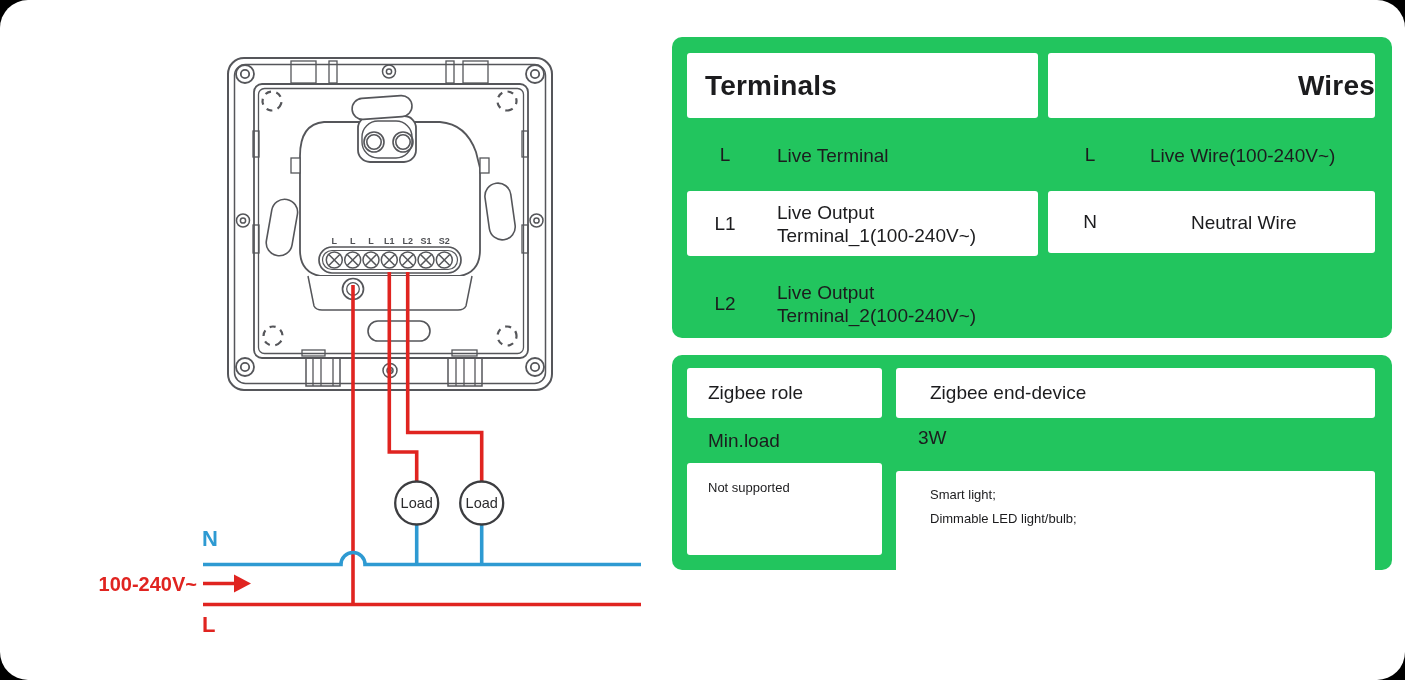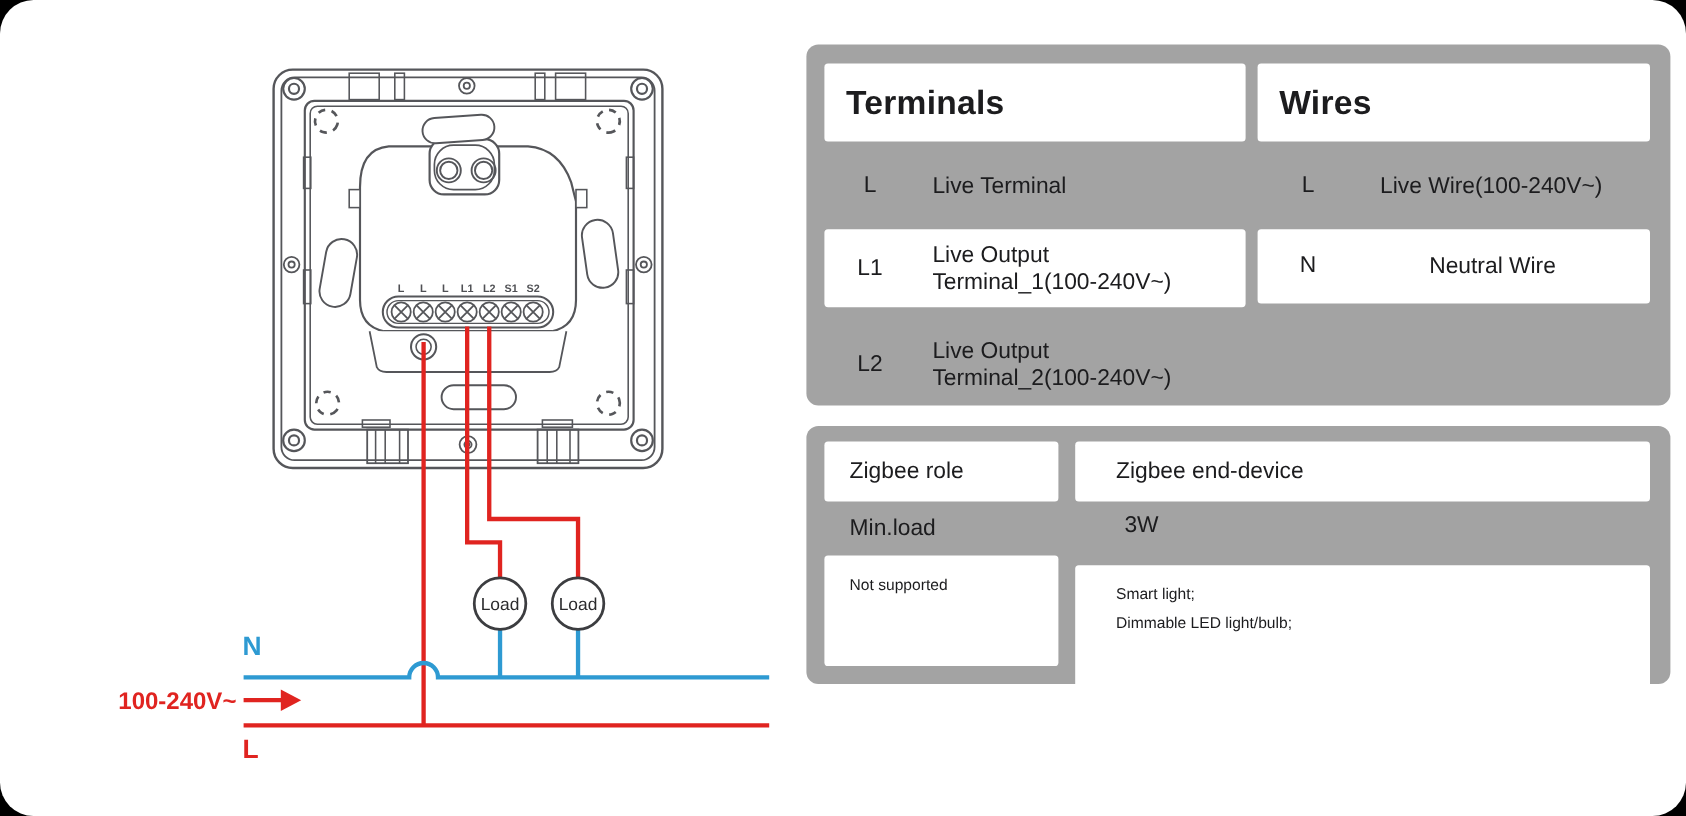--- a/index.html
+++ b/index.html
@@ -4,21 +4,21 @@
 <style>
   html,body { margin:0; padding:0; background:#000; }
   * { box-sizing:border-box; }
   .page {
     position:relative; width:1405px; height:680px;
     background:#ffffff; border-radius:28px; overflow:hidden;
     font-family:"Liberation Sans", sans-serif; color:#1c1c1e;
   }
   .diagram-wrap { position:absolute; left:0; top:0; width:672px; height:680px; }
   .panel {
-    position:absolute; background:#a3a3a3; border-radius:10px;
+    position:absolute; background:#22c55e; border-radius:10px;
   }
   .panel1 { left:672px; top:37px; width:720px; height:301px; }
   .panel2 { left:672px; top:355px; width:720px; height:215px; }
   .cell { position:absolute; background:#ffffff; border-radius:3px; }
   .row  { position:absolute; }
   .hdr {
     display:flex; align-items:center; padding-left:18px;
     font-size:28px; font-weight:700; letter-spacing:0.2px;
   }
   .key {
@@ -189,21 +189,21 @@
         <line x1="203" y1="583.5" x2="235" y2="583.5" stroke="#e02420" stroke-width="3.6"></line>
         <polygon points="234,574.5 251,583.5 234,592.5" fill="#e02420"></polygon>
       </g>
     </svg>
   </div>
 
   <div class="panel panel1">
     <div class="cell hdr" style="left:15px; top:16px; width:351px; height:65px;">
       <span>Terminals</span>
     </div>
-    <div class="cell hdr" style="left:376px; top:16px; width:327px; height:65px;">
+    <div class="cell hdr" style="left:376px; top:16px; width:327px; height:65px;justify-content:flex-end;">
       <span>Wires</span>
     </div>
 
     <div class="row" style="left:0; top:81px; width:366px; height:73px;">
       <span class="key" style="left:36px;">L</span>
       <div class="desc" style="left:105px;">
         <div>Live Terminal</div>
       </div>
     </div>
     <div class="cell" style="left:15px; top:154px; width:351px; height:65px;">
@@ -239,21 +239,21 @@
     <div class="cell lbl" style="left:15px; top:13px; width:195px; height:50px;">
       <span>Zigbee role</span>
     </div>
     <div class="cell val" style="left:224px; top:13px; width:479px; height:50px;">
       <span>Zigbee end-device</span>
     </div>
 
     <div class="row lbl" style="left:15px; top:63px; width:195px; height:45px; padding-left:21px;">
       <span>Min.load</span>
     </div>
-    <div class="row val" style="left:231px; top:63px; width:479px; height:39px; padding-left:34px;">
+    <div class="row val" style="left:212px; top:63px; width:479px; height:39px; padding-left:34px;">
       <span>3W</span>
     </div>
 
     <div class="cell" style="left:15px; top:108px; width:195px; height:92px;">
       <div class="desc-top" style="left:21px; top:13px;">Not supported</div>
     </div>
     <div class="cell" style="left:224px; top:116px; width:479px; height:104px;">
       <div class="desc-top" style="left:34px; top:12px;">
         <div>Smart light;</div>
         <div>Dimmable LED light/bulb;</div>

